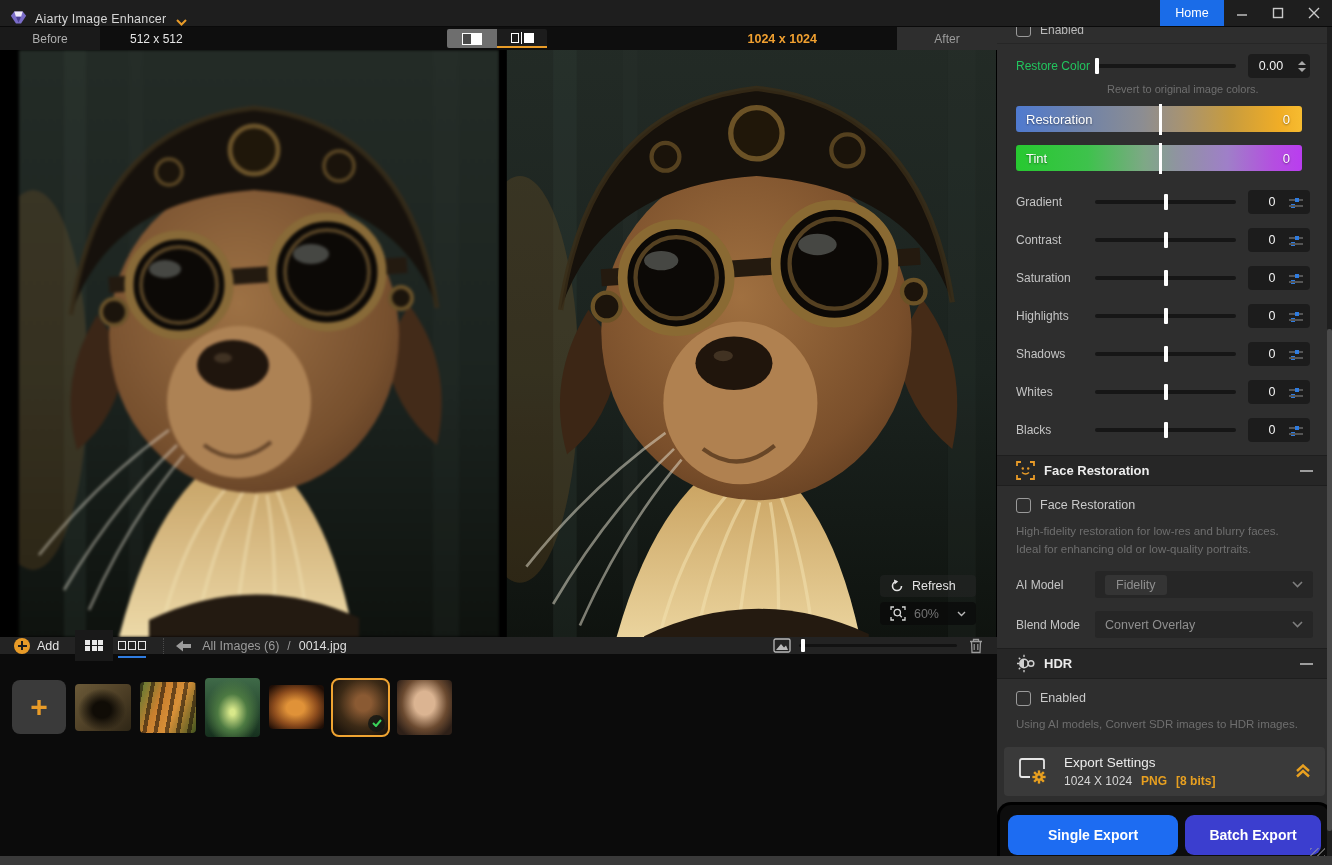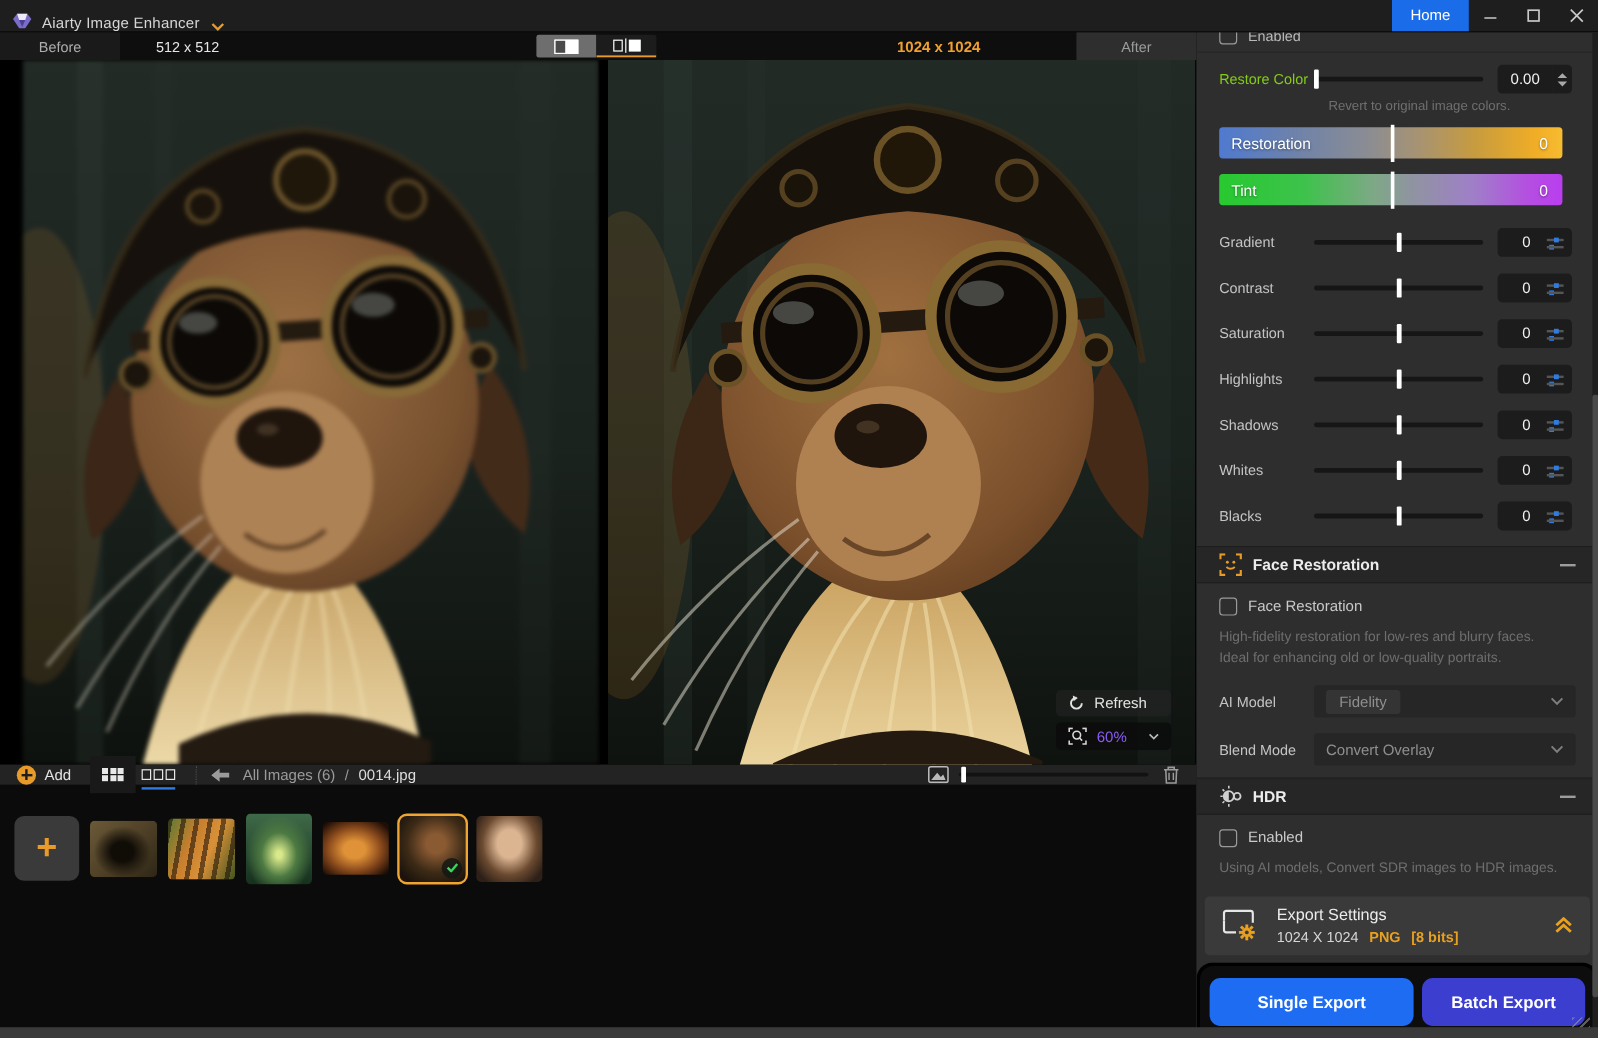--- a/index.html
+++ b/index.html
@@ -41,21 +41,21 @@
   .canvas { height:587px; display:flex; position:relative; background:#000; }
   .pane { height:100%; overflow:hidden; position:relative;padding-left:19px; }
   .pane-before { width:500px; border-right:1px solid #050505; }
   .pane-after { width:496px; }
   .scene { width:100%; height:100%; display:block; }
   .scene.blurred { filter:blur(1.8px) saturate(.92); }
   .scene.sharp { transform:scale(1.07) translate(4px,-3px); }
   .canvas-overlay { position:absolute; right:20px; bottom:12px; display:flex; flex-direction:column; align-items:stretch; gap:5px; }
   .pill { display:flex; align-items:center; gap:8px; border-radius:4px; padding:4px 10px; color:#e3e3e3; font-size:12.5px; }
   .pill-refresh { background:rgba(40,40,40,.45); }
-  .pill-zoom { background:rgba(10,10,10,.72); color:#8b5cf6; }
+  .pill-zoom { background:rgba(10,10,10,.72); color:#737373; }
   .pill-zoom .chev { margin-left:10px; }
 
   
   .strip-bar { height:17px; background:#232323; display:flex; align-items:center; }
   .add-grp { display:flex; align-items:center; gap:7px; padding:0 16px 0 14px; cursor:pointer; }
   .add-circle { width:16px; height:16px; border-radius:50%; background:#e89b28; position:relative; }
   .add-circle::before, .add-circle::after { content:""; position:absolute; background:#1d1d1d; }
   .add-circle::before { left:3.5px; top:7px; width:9px; height:2px; }
   .add-circle::after { left:7px; top:3.5px; width:2px; height:9px; }
   .add-label { color:#e3e3e3; font-size:12.5px; }
@@ -91,21 +91,21 @@
 
   
   .panel { width:335px; background:#2e2e2e; position:relative; display:flex; flex-direction:column; overflow:hidden; }
   .panel-scrollbar { position:absolute; right:0; top:0; bottom:0; width:5px; background:#1f1f1f; }
   .panel-scrollbar .sb-thumb { position:absolute; top:36%; height:60%; width:5px; background:#4a4a4a; border-radius:2px; }
 
   .enabled-top { display:flex; align-items:center; gap:9px; padding:0 0 6px 19px; margin-top:-5px; color:#b9b9b9; border-bottom:1px solid #262626; }
   .checkbox { width:15px; height:15px; border:1.5px solid #9a9a9a; border-radius:3px; background:transparent; flex:none; cursor:pointer; }
 
   .rc-row { display:flex; align-items:center; padding:10px 22px 0 19px; }
-  .rc-label { width:79px; color:#84cc16; }
+  .rc-label { width:79px; color:#22c55e; }
   .rc-slider { flex:1; height:4px; background:#161616; border-radius:2px; position:relative; margin-right:12px; }
   .rc-thumb { position:absolute; left:0; top:-6px; width:4px; height:16px; background:#fff; border-radius:1px; }
   .rc-valbox { width:46px; height:24px; background:#1c1c1c; border-radius:4px 0 0 4px; color:#f2f2f2; display:flex; align-items:center; justify-content:center; font-size:12.5px; }
   .rc-stepper { width:16px; height:24px; background:#1c1c1c; border-radius:0 4px 4px 0; display:flex; flex-direction:column; align-items:center; justify-content:center; gap:3px; cursor:pointer; }
   .chev-up { width:0; height:0; border-left:4px solid transparent; border-right:4px solid transparent; border-bottom:4px solid #a8a8a8; }
   .chev-dn { width:0; height:0; border-left:4px solid transparent; border-right:4px solid transparent; border-top:4px solid #a8a8a8; }
   .rc-hint { color:#6f6f6f; font-size:11px; padding:5px 0 2px 110px; }
 
   .grad-bar { height:27px; border-radius:3px; margin:9px 30px 4px 19px; position:relative; display:flex; align-items:center; }
   .grad-temp { background:linear-gradient(90deg,#4f7ad0 0%,#6e82aa 22%,#8c8d92 44%,#a79372 58%,#c89c3e 75%,#f0ad26 92%,#f7bc30 100%); }

